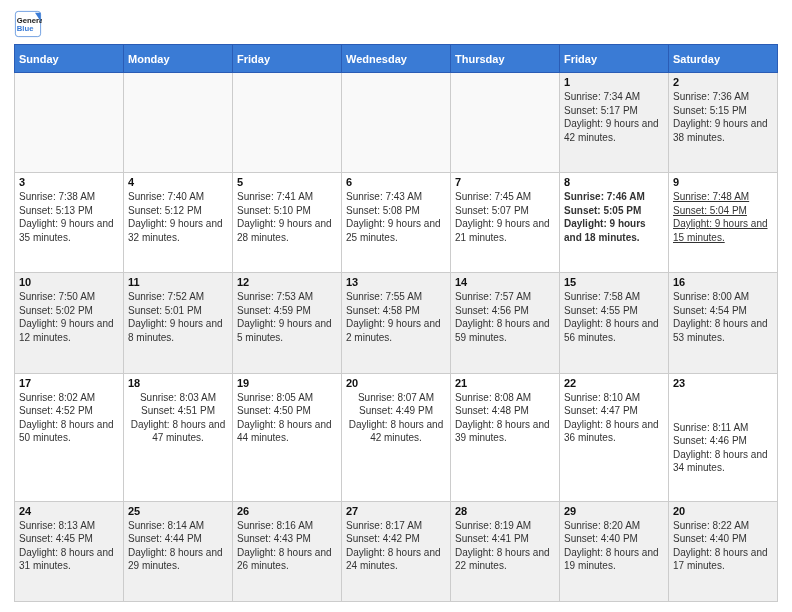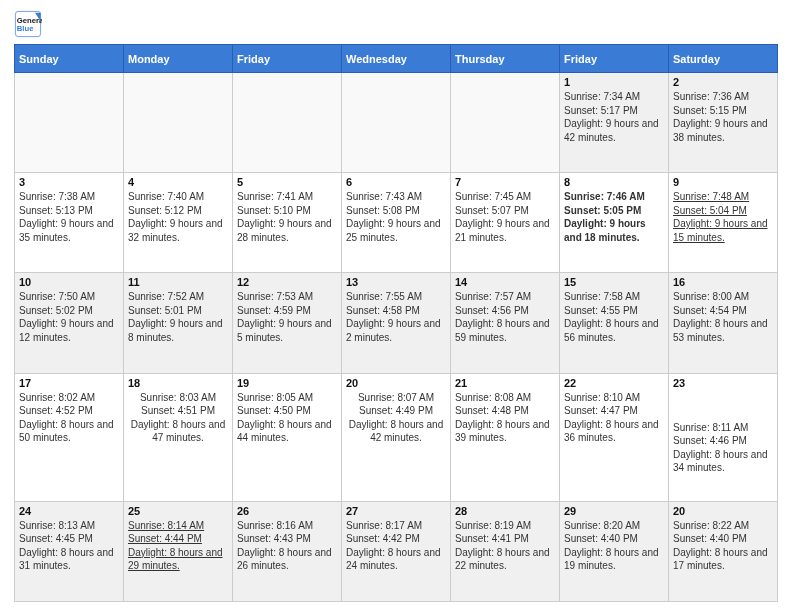--- a/index.html
+++ b/index.html
@@ -276,21 +276,21 @@
         </tr>
         <tr>
           <td class="shaded">
             <span class="day-number">24</span>
             <div class="cell-text" style="white-space: pre-line;">Sunrise: 8:13 AM
 Sunset: 4:45 PM
 Daylight: 8 hours and 31 minutes.</div>
           </td>
           <td class="shaded">
             <span class="day-number">25</span>
-            <div class="cell-text" style="white-space: pre-line; text-decoration: underline;">Sunrise: 8:14 AM
+            <div class="cell-text" style="white-space: pre-line;">Sunrise: 8:14 AM
 Sunset: 4:44 PM
 Daylight: 8 hours and 29 minutes.</div>
           </td>
           <td class="shaded">
             <span class="day-number">26</span>
             <div class="cell-text" style="white-space: pre-line;">Sunrise: 8:16 AM
 Sunset: 4:43 PM
 Daylight: 8 hours and 26 minutes.</div>
           </td>
           <td class="shaded">

